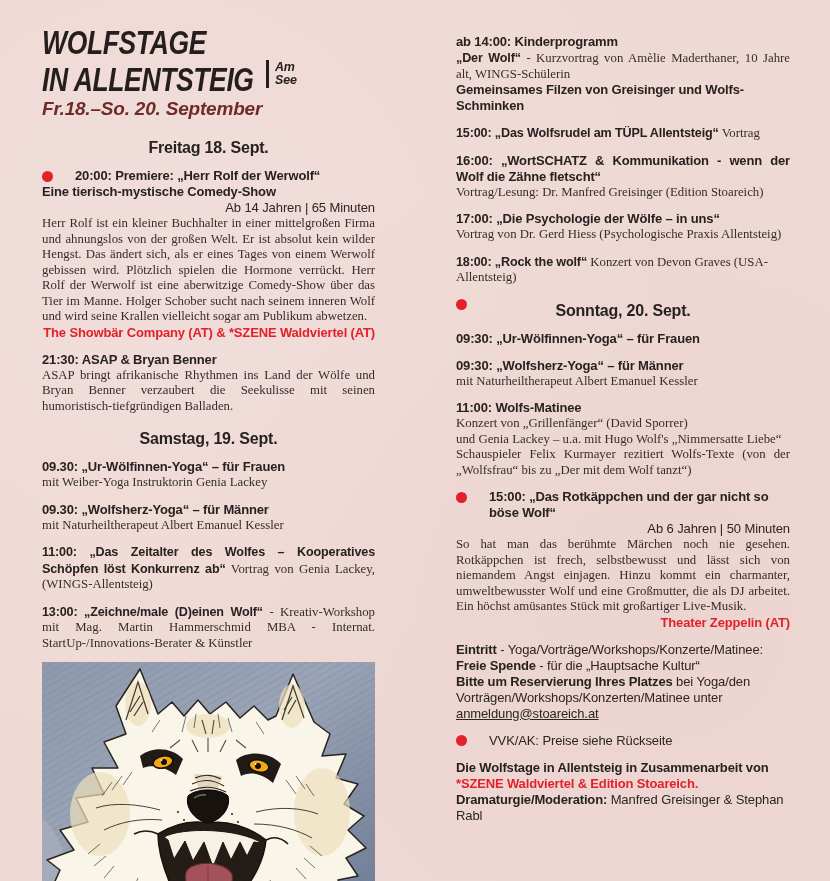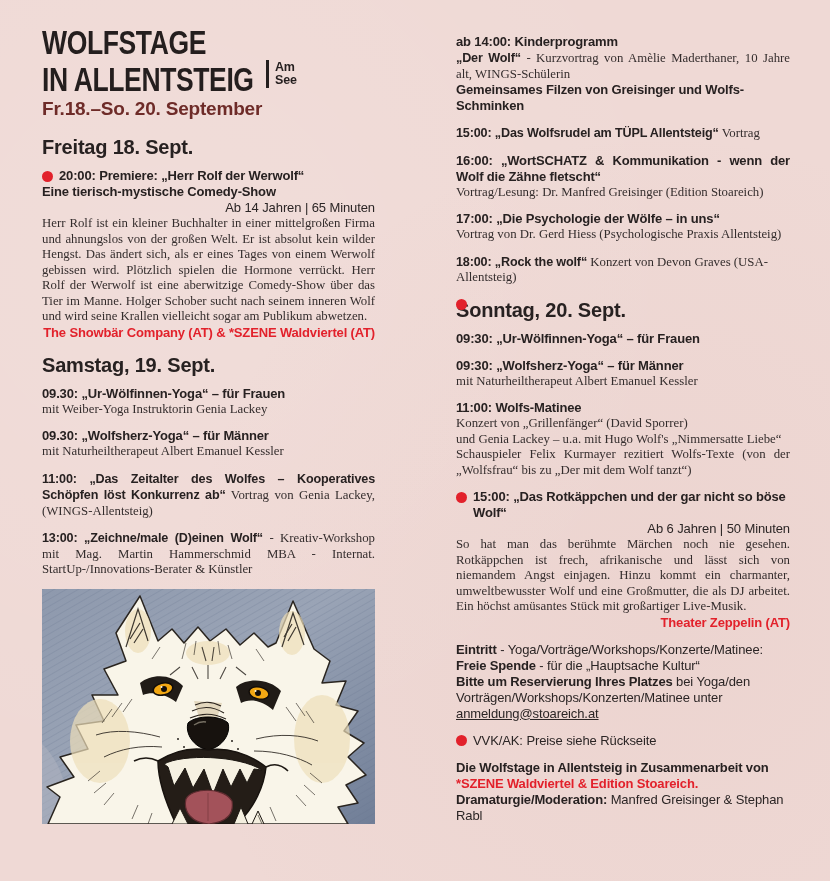--- a/index.html
+++ b/index.html
@@ -2,21 +2,21 @@
 <html lang="de"><head>
 <meta charset="utf-8">
 <style>
   html,body{margin:0;padding:0;}
   body{background:#efd9d5;font-family:"Liberation Sans",sans-serif;}
   .page{position:relative;width:830px;height:881px;background:#efd9d5;overflow:hidden;color:#2b2424;
         background-image:radial-gradient(circle at 20% 30%, rgba(255,255,255,.10), transparent 60%),
                          radial-gradient(circle at 80% 70%, rgba(180,120,110,.05), transparent 55%);}
   
   .hdr{position:absolute;left:42px;top:24px;width:420px;}
-  .twrap{position:relative;}
+  .twrap{position:relative;font-style:italic;}
   .tline{display:block;height:37px;}
   .tline>span{display:inline-block;font-family:"Liberation Sans",sans-serif;font-weight:bold;
         font-size:34px;line-height:36px;letter-spacing:-0.5px;transform:scaleX(0.78);
         transform-origin:0 0;white-space:nowrap;color:#241e1e;}
   .venue{position:absolute;left:224px;top:36px;height:28px;display:flex;gap:6px;}
   .vbar{width:3px;background:#241e1e;}
   .vtxt{display:flex;flex-direction:column;justify-content:center;font-weight:bold;
         font-size:12.5px;line-height:13px;letter-spacing:-0.2px;color:#241e1e;}
   .dates{font-weight:bold;font-size:19px;letter-spacing:-0.2px;color:#6e2b28;}
   
@@ -27,24 +27,24 @@
   .sb{font-family:"Liberation Sans",sans-serif;font-weight:bold;font-size:13px;line-height:16px;
       letter-spacing:-0.15px;color:#272121;}
   .sr{font-family:"Liberation Sans",sans-serif;font-size:13px;line-height:16px;
       letter-spacing:-0.1px;color:#2b2525;}
   .sf{font-family:"Liberation Serif",serif;font-size:12.8px;line-height:15.5px;color:#342d2d;}
   .sf .sb{font-size:12.6px;}
   .just{text-align:justify;}
   .r{text-align:right;}
   .red{color:#e2212b;}
   p{margin:0;}
-  .day{font-weight:bold;font-size:20px;line-height:19px;letter-spacing:-0.2px;margin:0 0 11px;color:#272121;}
+  .day{font-weight:bold;font-size:16px;line-height:19px;letter-spacing:-0.2px;margin:0 0 11px;color:#272121;text-align:center;}
   .mt{margin-top:15px;}
   .evt{margin:0 0 11px;}
-  .bline{position:relative;padding-left:17px;}
+  .bline{position:relative;padding-left:33px;}
   .dot{position:absolute;left:0;top:2.5px;width:11px;height:11px;border-radius:50%;background:#e2212b;}
   .u{text-decoration:underline;color:inherit;cursor:pointer;}
   .wolf{margin-top:5px;width:333px;height:235px;}
   .wolf svg{display:block;}
 </style>
 </head>
 <body>
 
 <div class="page">
 
@@ -69,20 +69,24 @@
     <div class="evt">
       <div class="bline sb">
         <span class="dot"></span><span>20:00: Premiere: „Herr Rolf der Werwolf“</span>
       </div>
       <div class="sb">Eine tierisch-mystische Comedy-Show</div>
       <div class="sr r">Ab 14 Jahren | 65 Minuten</div>
       <p class="sf just">Herr Rolf ist ein kleiner Buchhalter in einer mittelgroßen Firma und ahnungslos von der großen Welt. Er ist absolut kein wilder Hengst. Das ändert sich, als er eines Tages von einem Werwolf gebissen wird. Plötzlich spielen die Hormone verrückt. Herr Rolf der Werwolf ist eine aberwitzige Comedy-Show über das Tier im Manne. Holger Schober sucht nach seinem inneren Wolf und wird seine Krallen vielleicht sogar am Publikum abwetzen.</p>
       <div class="sb red r">The Showbär Company (AT) &amp; *SZENE Waldviertel (AT)</div>
     </div>
 
+    <div class="evt">
+      <div class="sb">21:30: ASAP &amp; Bryan Benner</div>
+      <p class="sf just">ASAP bringt afrikanische Rhythmen ins Land der Wölfe und Bryan Benner verzaubert die Seekulisse mit seinen humoristisch-tiefgründigen Balladen.</p>
+    </div>
 
     <h2 class="day mt">Samstag, 19. Sept.</h2>
 
     <div class="evt">
       <div class="sb">09.30: „Ur-Wölfinnen-Yoga“ – für Frauen</div>
       <div class="sf">mit Weiber-Yoga Instruktorin Genia Lackey</div>
     </div>
 
     <div class="evt">
       <div class="sb">09.30: „Wolfsherz-Yoga“ – für Männer</div>
@@ -248,21 +252,21 @@
       <div class="sf">Konzert von „Grillenfänger“ (David Sporrer)</div>
       <div class="sf just">und Genia Lackey – u.a. mit Hugo Wolf's „Nimmersatte Liebe“</div>
       <div class="sf just">Schauspieler Felix Kurmayer rezitiert Wolfs-Texte (von der „Wolfsfrau“ bis zu „Der mit dem Wolf tanzt“)</div>
     </div>
 
     <div class="evt">
       <div class="bline sb">
         <span class="dot"></span><span>15:00: „Das Rotkäppchen und der gar nicht so böse Wolf“</span>
       </div>
       <div class="sr r">Ab 6 Jahren | 50 Minuten</div>
-      <p class="sf just">So hat man das berühmte Märchen noch nie gesehen. Rotkäppchen ist frech, afrikanische und lässt sich von niemandem Angst einjagen. Hinzu kommt ein charmanter, umweltbewusster Wolf und eine Großmutter, die als DJ arbeitet. Ein höchst amüsantes Stück mit großartiger Live-Musik.</p>
+      <p class="sf just">So hat man das berühmte Märchen noch nie gesehen. Rotkäppchen ist frech, selbstbewusst und lässt sich von niemandem Angst einjagen. Hinzu kommt ein charmanter, umweltbewusster Wolf und eine Großmutter, die als DJ arbeitet. Ein höchst amüsantes Stück mit großartiger Live-Musik.</p>
       <div class="sb red r">Theater Zeppelin (AT)</div>
     </div>
 
     <div class="evt">
       <p class="sr"><span class="sb">Eintritt</span><span> - Yoga/Vorträge/Workshops/Konzerte/Matinee: </span><span class="sb">Freie Spende</span><span> - für die „Hauptsache Kultur“</span></p>
       <p class="sr"><span class="sb">Bitte um Reservierung Ihres Platzes</span><span> bei Yoga/den Vorträgen/Workshops/Konzerten/Matinee unter </span><a class="u">anmeldung@stoareich.at</a></p>
     </div>
 
     <div class="evt mt">
       <div class="bline sr">

